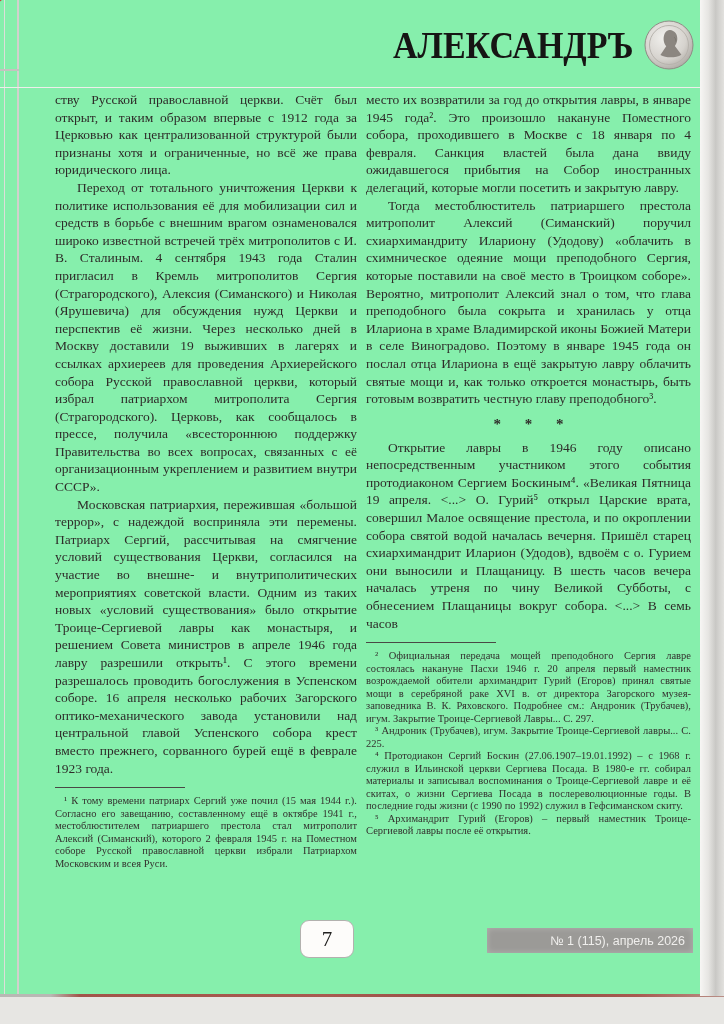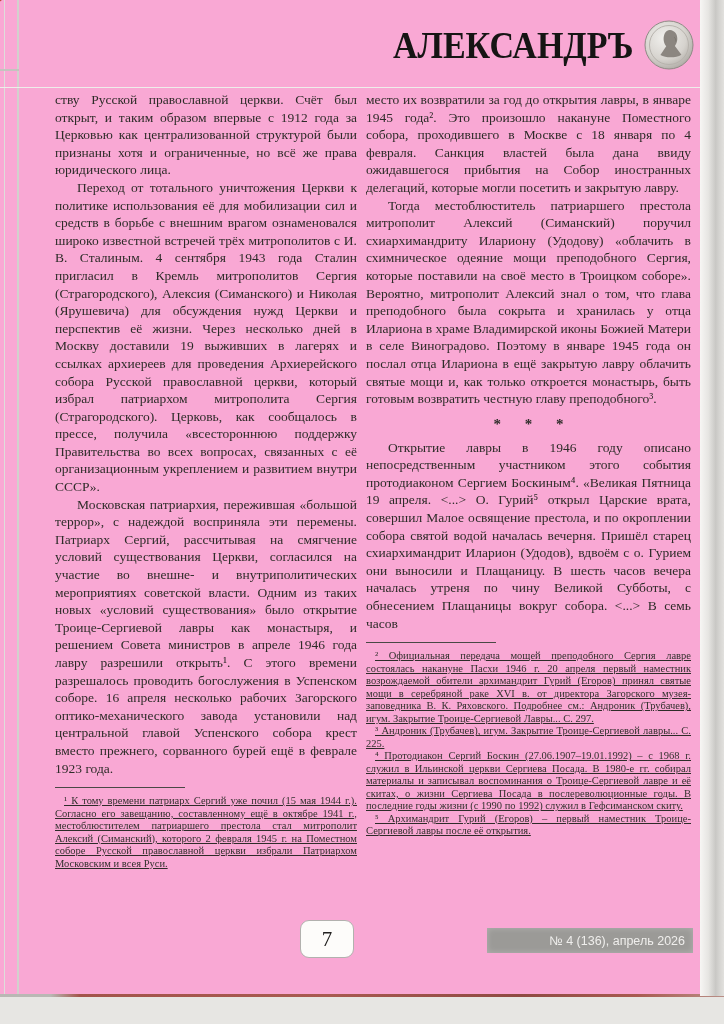--- a/index.html
+++ b/index.html
@@ -5,21 +5,21 @@
   html, body {
     margin: 0; padding: 0;
     width: 724px; height: 1024px;
     overflow: hidden;
     background: #e9e8e5;
     font-family: "Liberation Serif", "DejaVu Serif", serif;
   }
   .scan {
     position: absolute; inset: 0;
     width: 724px; height: 1024px;
-    background: #f9a8d4;
+    background: #86efac;
   }
   
   .edge-line-1 { position: absolute; left: 4px; top: 0; width: 1px; height: 996px; background: #dededa; }
   .edge-line-2 { position: absolute; left: 17px; top: 0; width: 2px; height: 996px; background: #d2d1cd; }
   .edge-tick   { position: absolute; left: 0; top: 69px; width: 19px; height: 2px; background: #c4c3bf; }
   .corner-mark { position: absolute; left: -4px; top: -5px; width: 16px; height: 3px; background: #bf4538; transform: rotate(-38deg); }
   .header-rule { position: absolute; left: 0; top: 87px; width: 724px; height: 1px; background: #eeeeea; }
   .bottom-line {
     position: absolute; left: 0; top: 994px; width: 724px; height: 3px;
     background: linear-gradient(to right, #b9b8b4 0%, #b9b8b4 7%, #a2544a 11%, #a85a50 45%, #8e4a42 72%, #a85a50 88%, #b98f87 100%);
@@ -55,21 +55,21 @@
     text-indent: 22px;
   }
   .no-indent { text-indent: 0; }
   .separator {
     margin: 8px 0 6px 0;
     text-align: center;
     font-weight: 700; font-size: 15px; letter-spacing: 10px;
     text-indent: 10px; 
     color: #2e2c29;
   }
-  .footnotes { margin-top: 10px; text-decoration: underline; }
+  .footnotes { margin-top: 10px; }
   .fn-rule { width: 130px; height: 1px; background: #4a4845; margin-bottom: 7px; }
   .fn {
     margin: 0;
     font-size: 10.5px; line-height: 12.5px;
     text-align: justify;
     text-indent: 9px;
     color: #33312e;
   }
 
   
@@ -141,20 +141,20 @@
       <p class="fn">³  Андроник (Трубачев), игум. Закрытие Троице-Сергиевой лавры... С. 225.</p>
       <p class="fn">⁴  Протодиакон Сергий Боскин (27.06.1907–19.01.1992) – с 1968 г. служил в Ильинской церкви Сергиева Посада. В 1980-е гг. собирал материалы и записывал воспоминания о Троице-Сергиевой лавре и её скитах, о жизни Сергиева Посада в послереволюционные годы. В последние годы жизни (с 1990 по 1992) служил в Гефсиманском скиту.</p>
       <p class="fn">⁵  Архимандрит Гурий (Егоров) – первый наместник Троице-Сергиевой лавры после её открытия.</p>
     </div>
   </div>
 
   <div class="page-number-box">
     <span>7</span>
   </div>
   <div class="issue-bar">
-    <span>№ 4 (136), апрель 2026</span>
+    <span>№ 1 (115), апрель 2026</span>
   </div>
 
   <div class="bottom-line"></div>
   <div class="bottom-strip"></div>
   <div class="right-band"></div>
 
 </div>
 
 </body></html>

